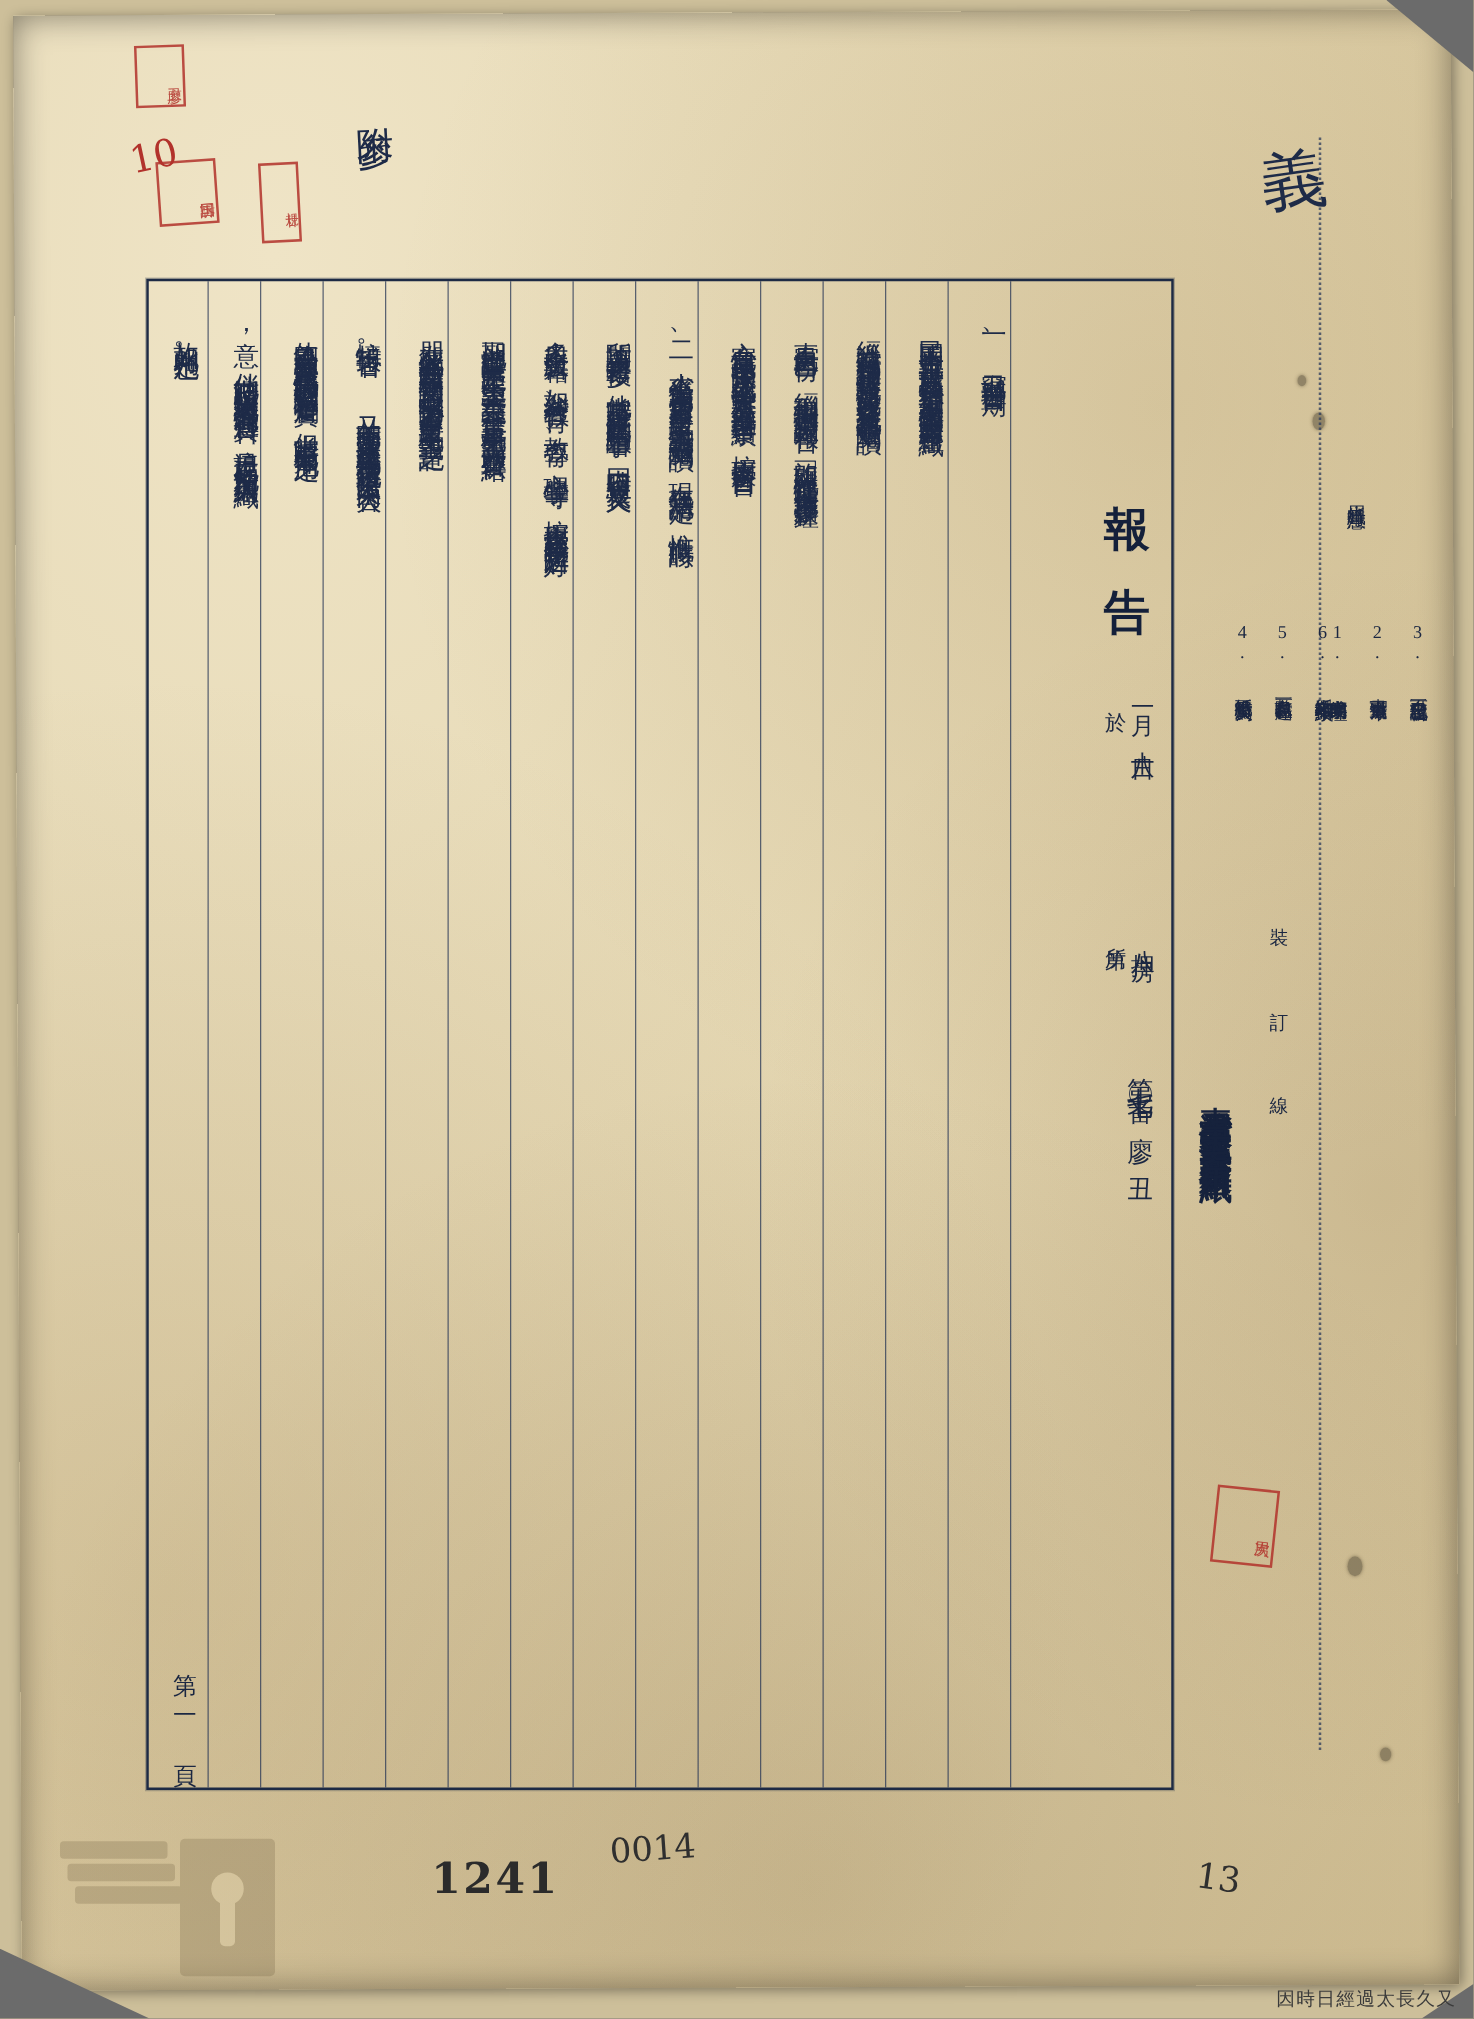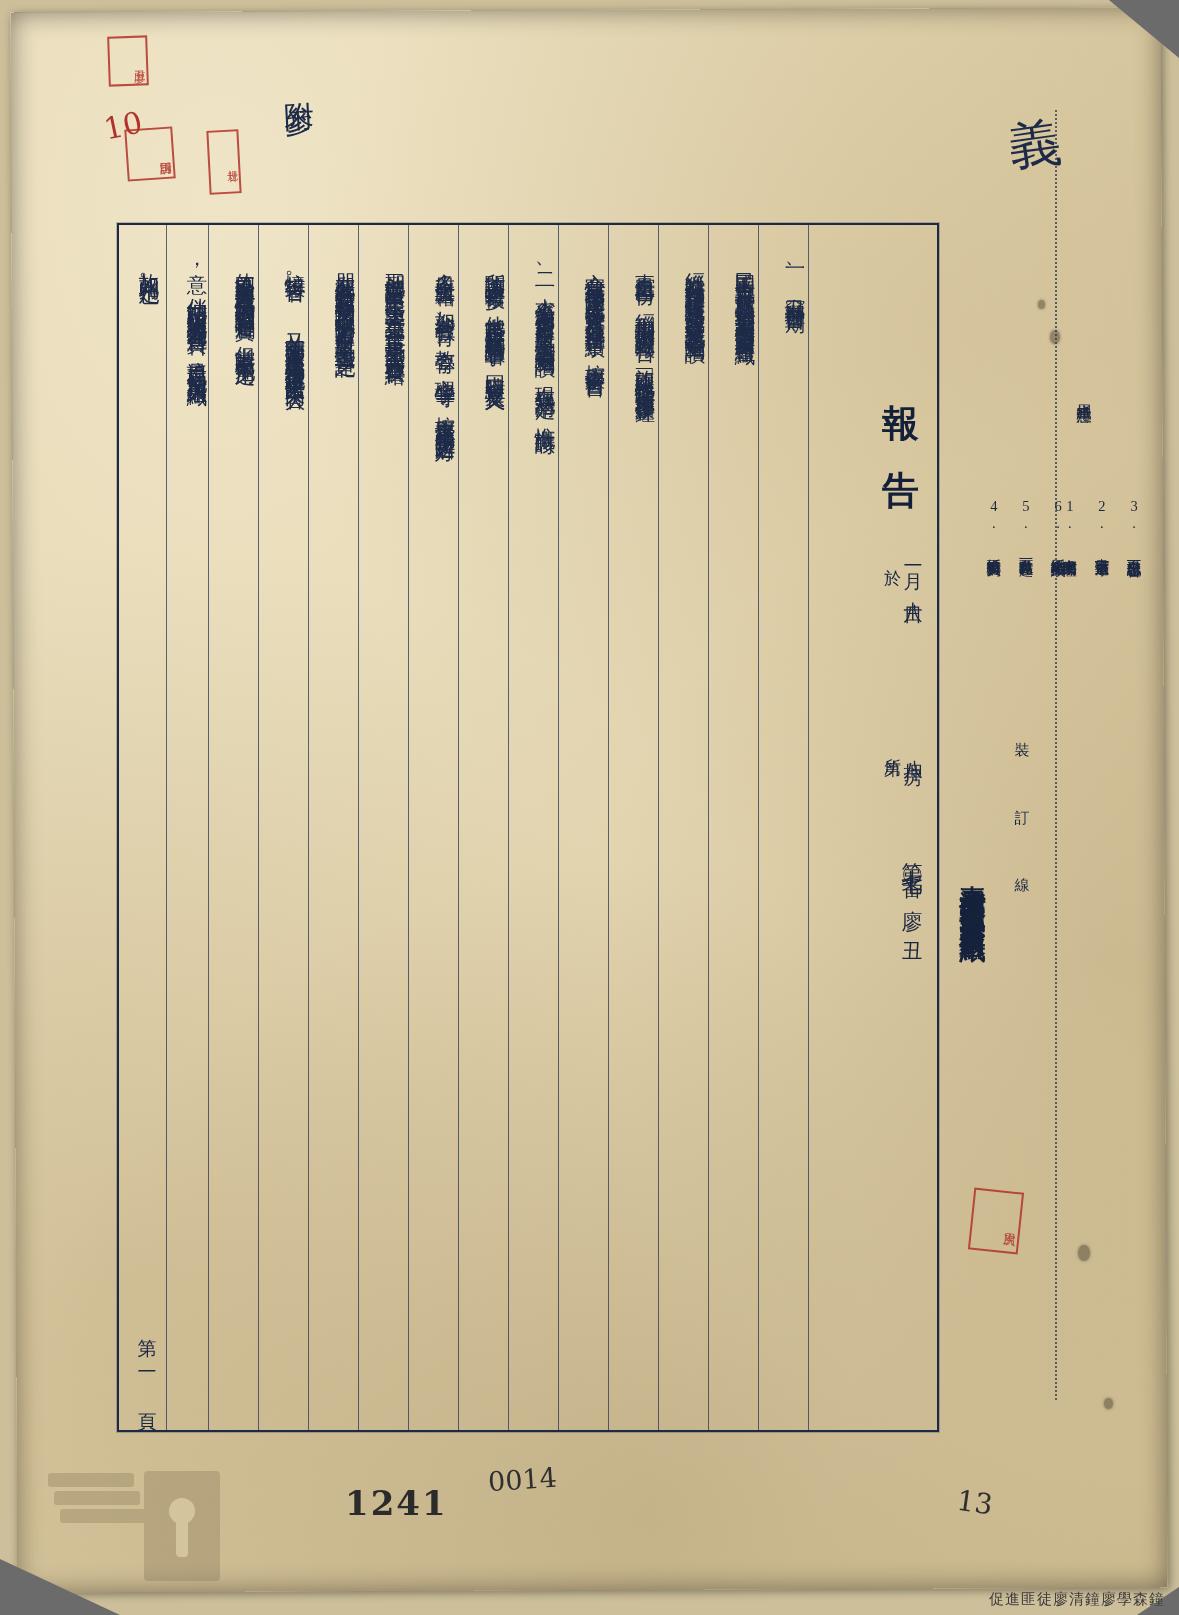--- a/index.html
+++ b/index.html
@@ -412,14 +412,14 @@
       <rect x="14" y="46" width="86" height="14" rx="3"></rect>
       <rect x="20" y="64" width="86" height="14" rx="3"></rect>
       <rect x="104" y="26" width="76" height="110" rx="4"></rect>
     </g>
     <g fill="#e6d9b4">
       <circle cx="142" cy="66" r="13"></circle>
       <rect x="136" y="72" width="12" height="40" rx="4"></rect>
     </g>
   </svg>
 
-  <div class="footer-note">促進匪徒廖清鐘廖學森鐘</div>
+  <div class="footer-note">因時日經過太長久又</div>
 </div>
 
 </body></html>

